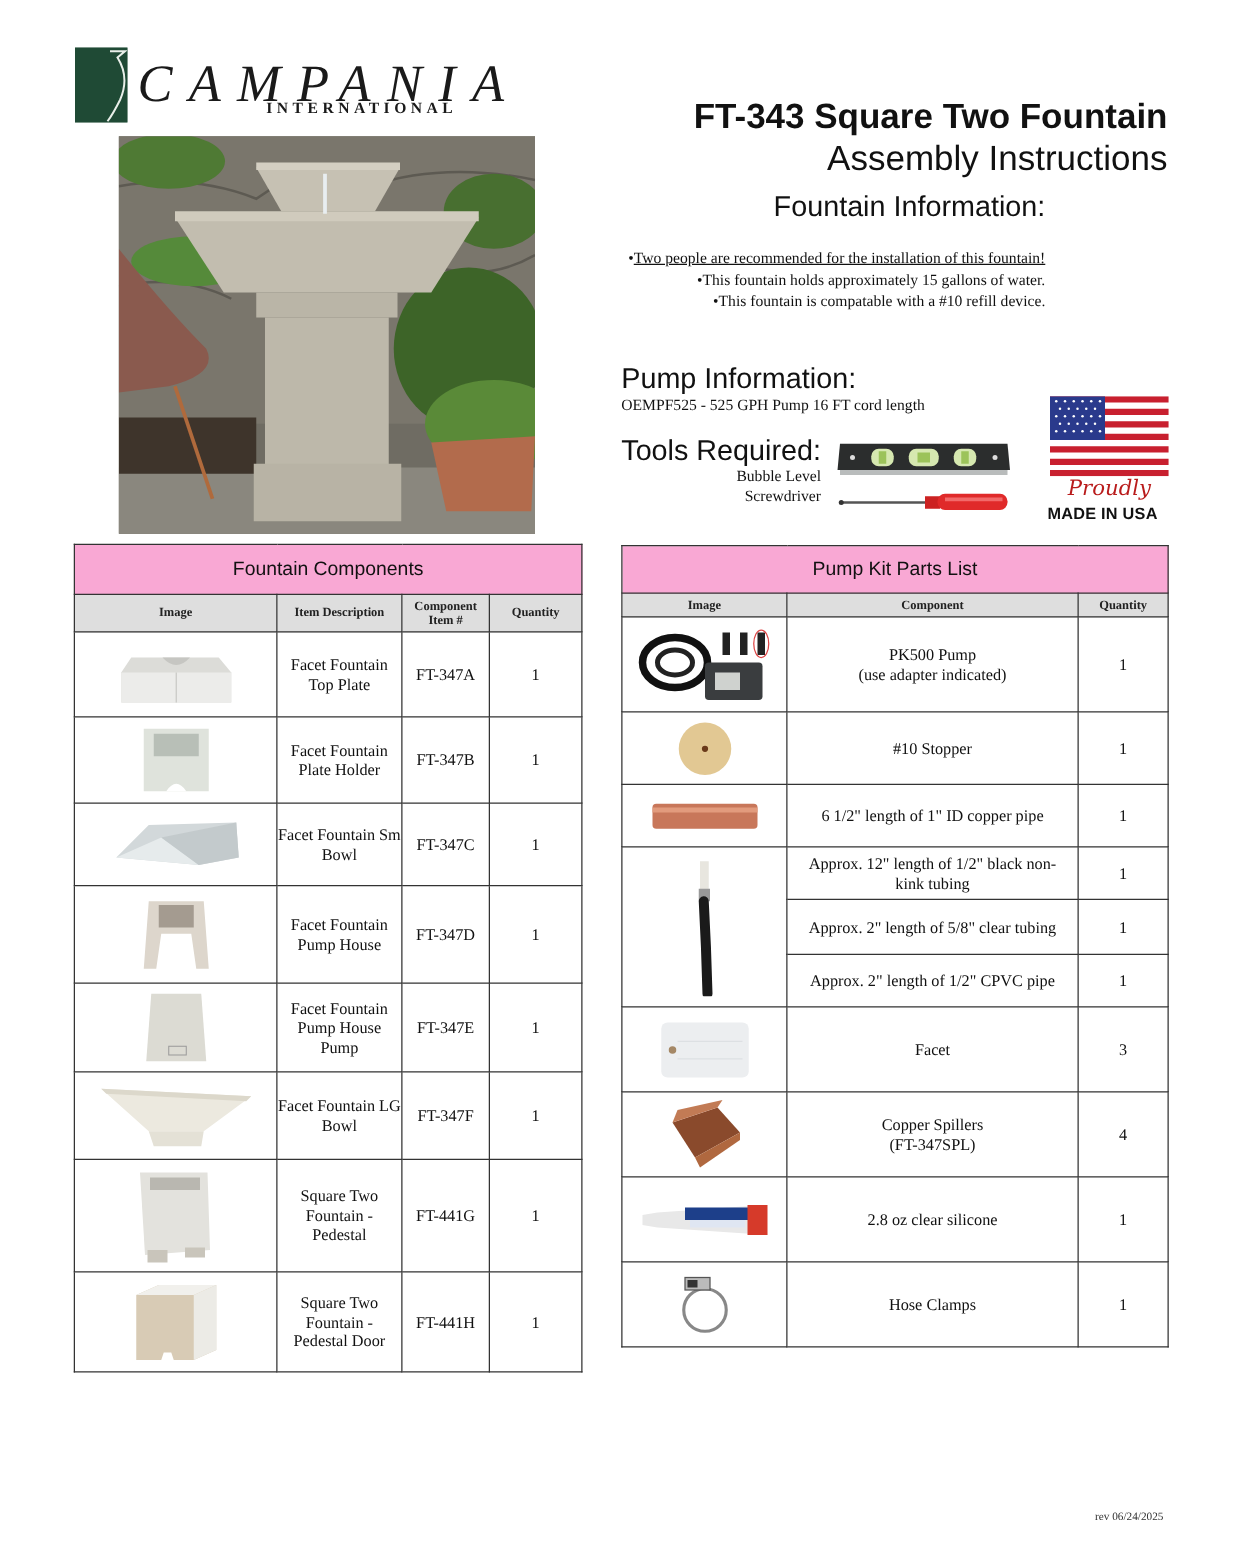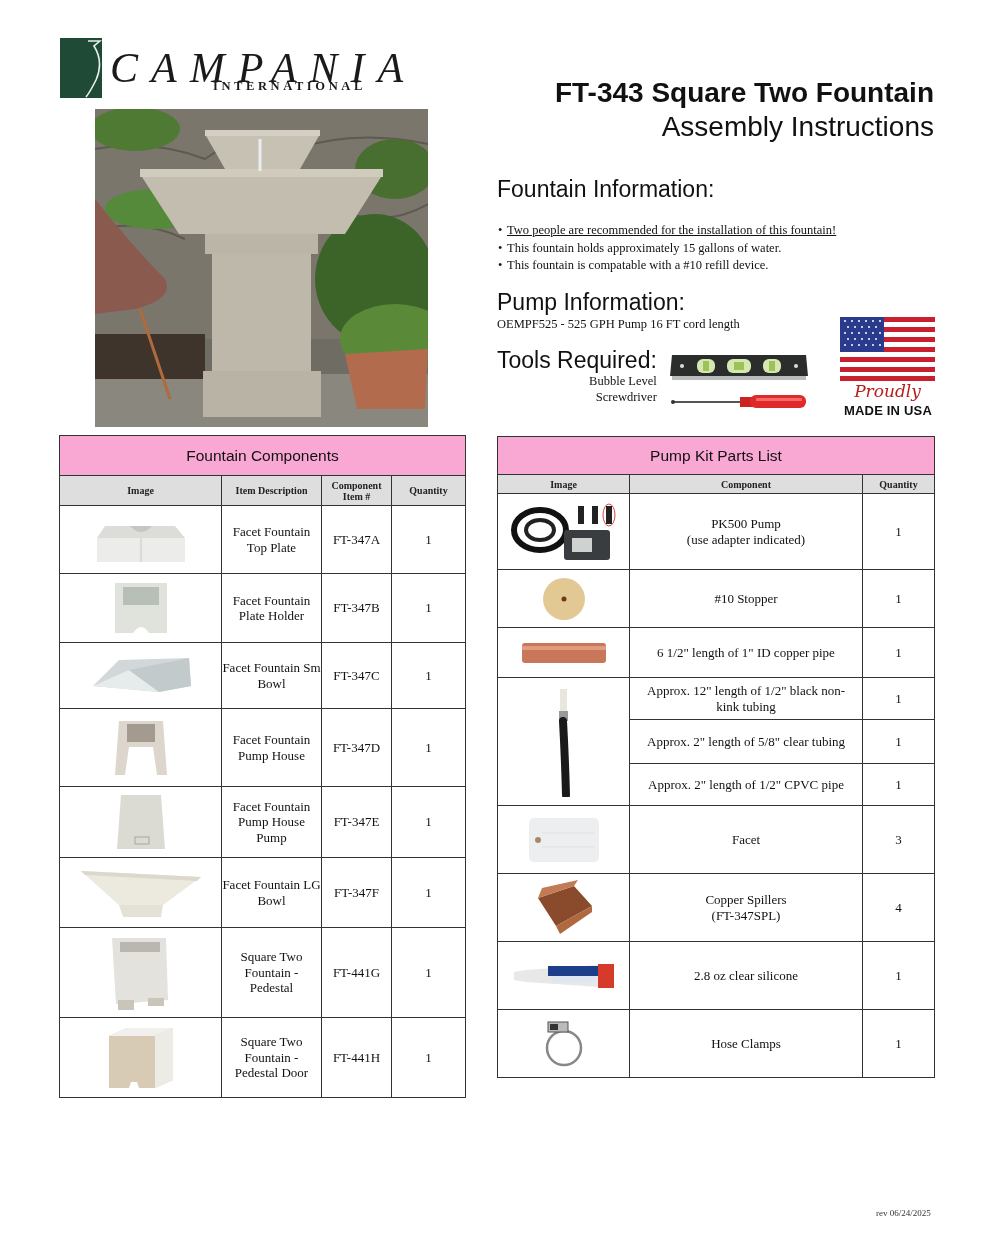--- a/index.html
+++ b/index.html
@@ -31,21 +31,21 @@
   .info-list li.ul span { text-decoration: underline; }
   .plain { font-family: "Liberation Serif", serif; font-size: 12.5px; line-height: 16px; color: #111; }
 
   
   .level { position: absolute; left: 668px; top: 352px; width: 142px; height: 30px; }
   .driver { position: absolute; left: 670px; top: 393px; width: 138px; height: 16px; }
 
   
   .flag { position: absolute; left: 840px; top: 317px; width: 95px; height: 64px; }
   .proudly { position: absolute; left: 840px; top: 381px; width: 95px; text-align: center; font-family: "DejaVu Serif", serif; font-style: italic; font-size: 17px; color: #b91c1c; line-height: 20px; }
-  .made { position: absolute; left: 838px; top: 403px; width: 100px; text-align: center; font-size: 13px; font-weight: bold; color: #111; letter-spacing: 0.2px; }
+  .made { position: absolute; left: 838px; top: 403px; width: 100px; font-size: 13px; font-weight: bold; color: #111; letter-spacing: 0.2px; }
 
   
   table { border-collapse: collapse; position: absolute; table-layout: fixed; }
   table td, table th { border: 1.5px solid #333; text-align: center; vertical-align: middle; }
   .t-title { font-size: 15.5px; font-weight: normal; background: #f9a8d4; color: #111; }
   .t-head th { background: #dedede; font-family: "Liberation Serif", serif; font-weight: bold; font-size: 10px; line-height: 11px; color: #222; }
   .t-cell { font-family: "Liberation Serif", serif; font-size: 13px; line-height: 15.5px; color: #111; }
   .img-cell svg { display: block; margin: 0 auto; }
 
   #fc { left: 59px; top: 435px; width: 406px; }
@@ -97,21 +97,21 @@
     <rect x="108" y="262" width="118" height="46" fill="#b8b3a5"></rect>
     <line x1="165" y1="30" x2="165" y2="62" stroke="#e8eef0" stroke-width="3"></line>
   </svg>
 </div>
 
 <div class="title">
   <div class="title-main">FT-343 Square Two Fountain</div>
   <div class="title-sub">Assembly Instructions</div>
 </div>
 
-<div class="section" style="top:176px;">
+<div class="section" style="top:152px;text-align:right;">
   <h2>Fountain Information:</h2>
   <ul class="info-list">
     <li class="ul"><span>Two people are recommended for the installation of this fountain!</span></li>
     <li><span>This fountain holds approximately 15 gallons of water.</span></li>
     <li><span>This fountain is compatable with a #10 refill device.</span></li>
   </ul>
 </div>
 
 <div class="section" style="top:289px;">
   <h2>Pump Information:</h2>

